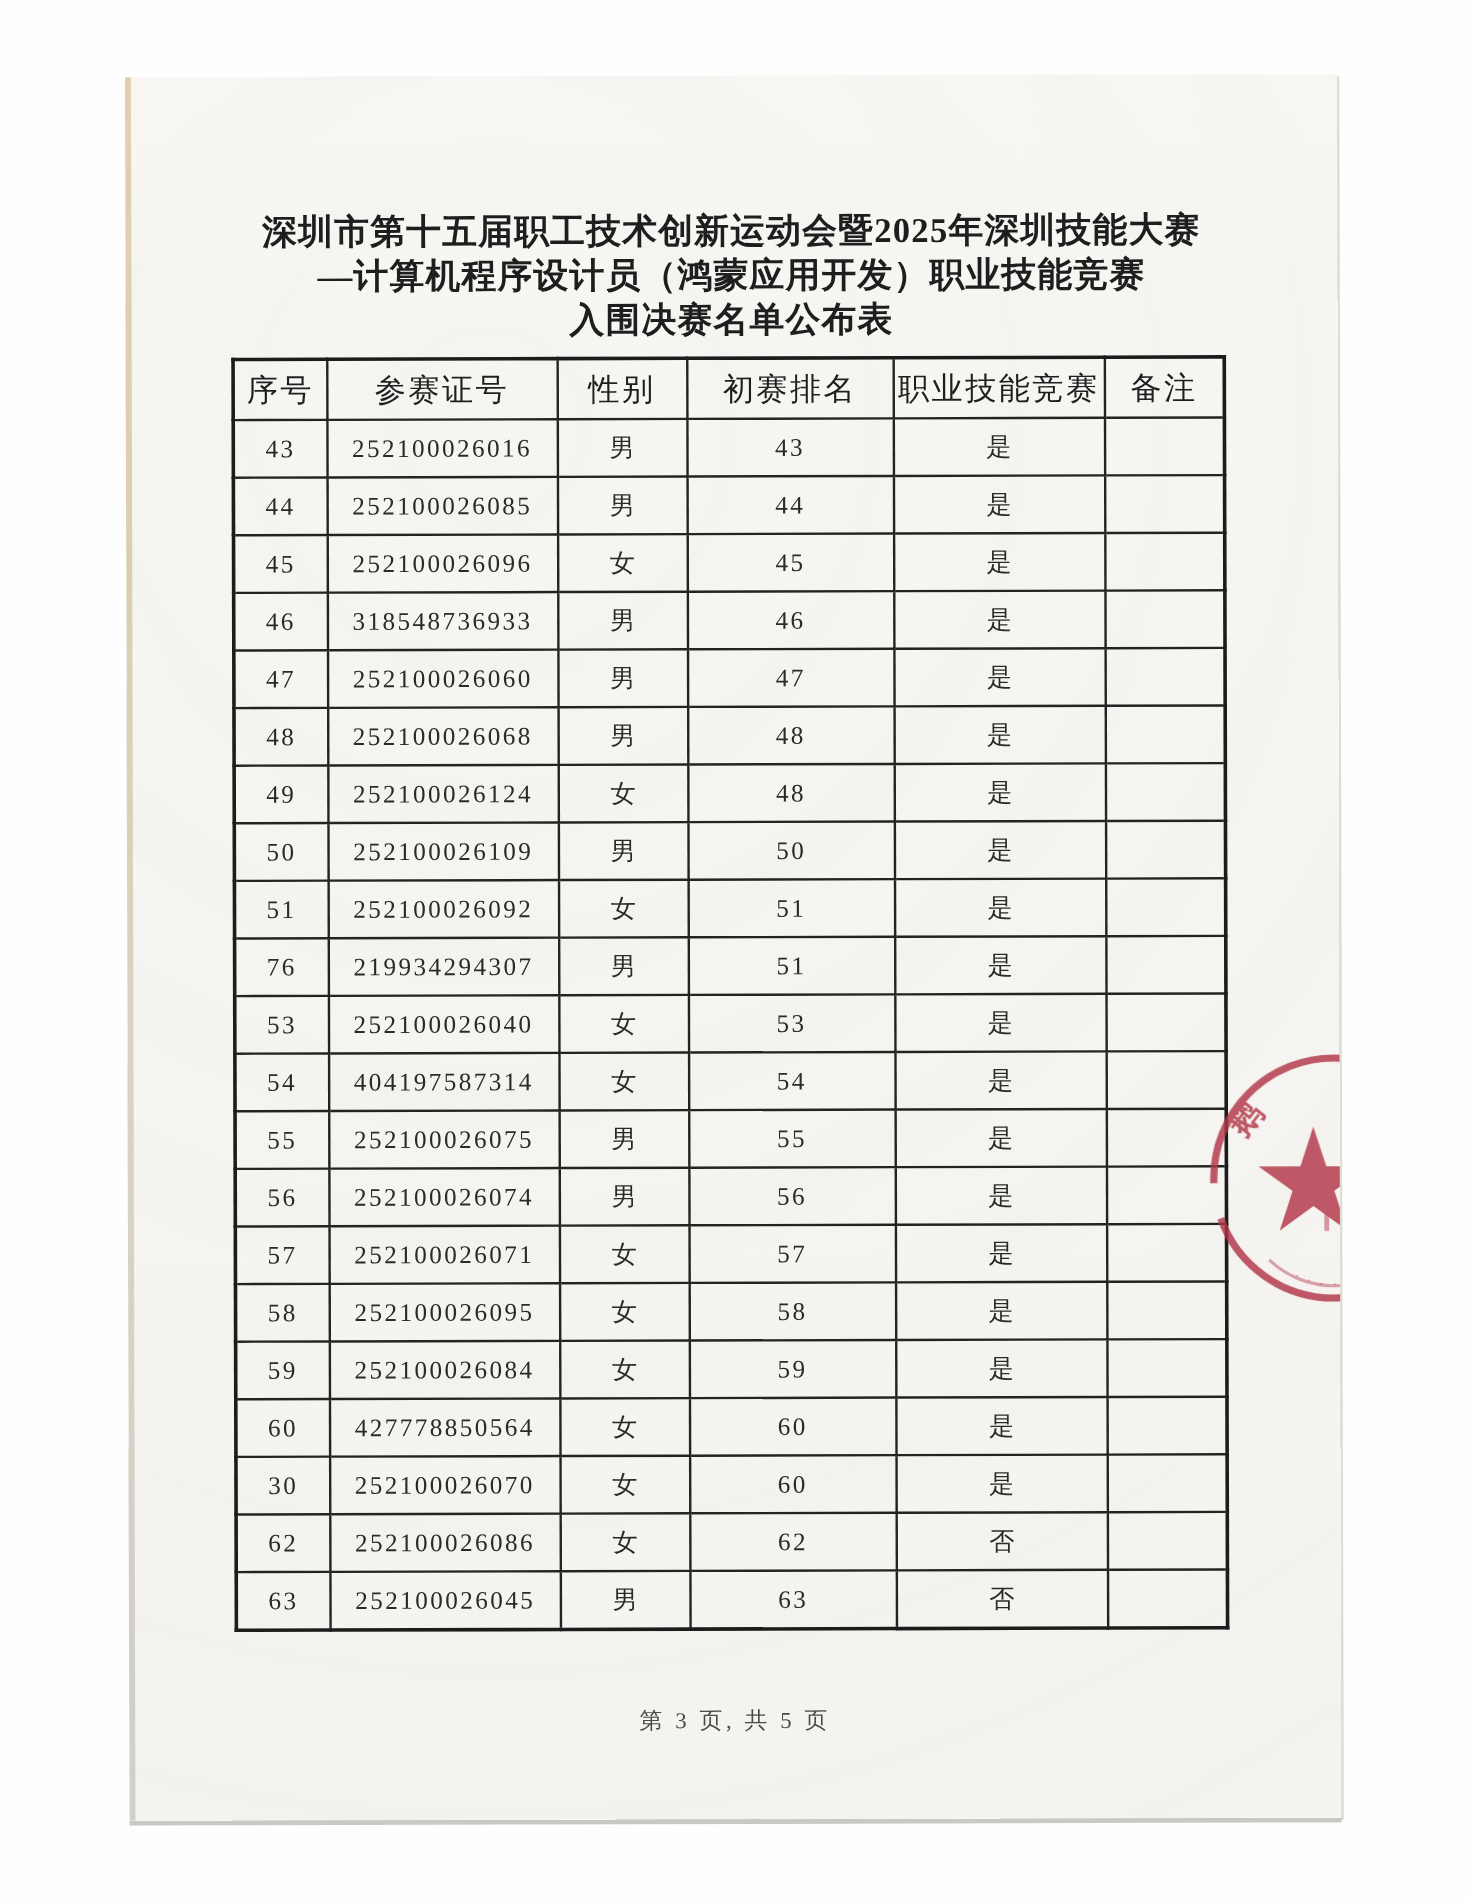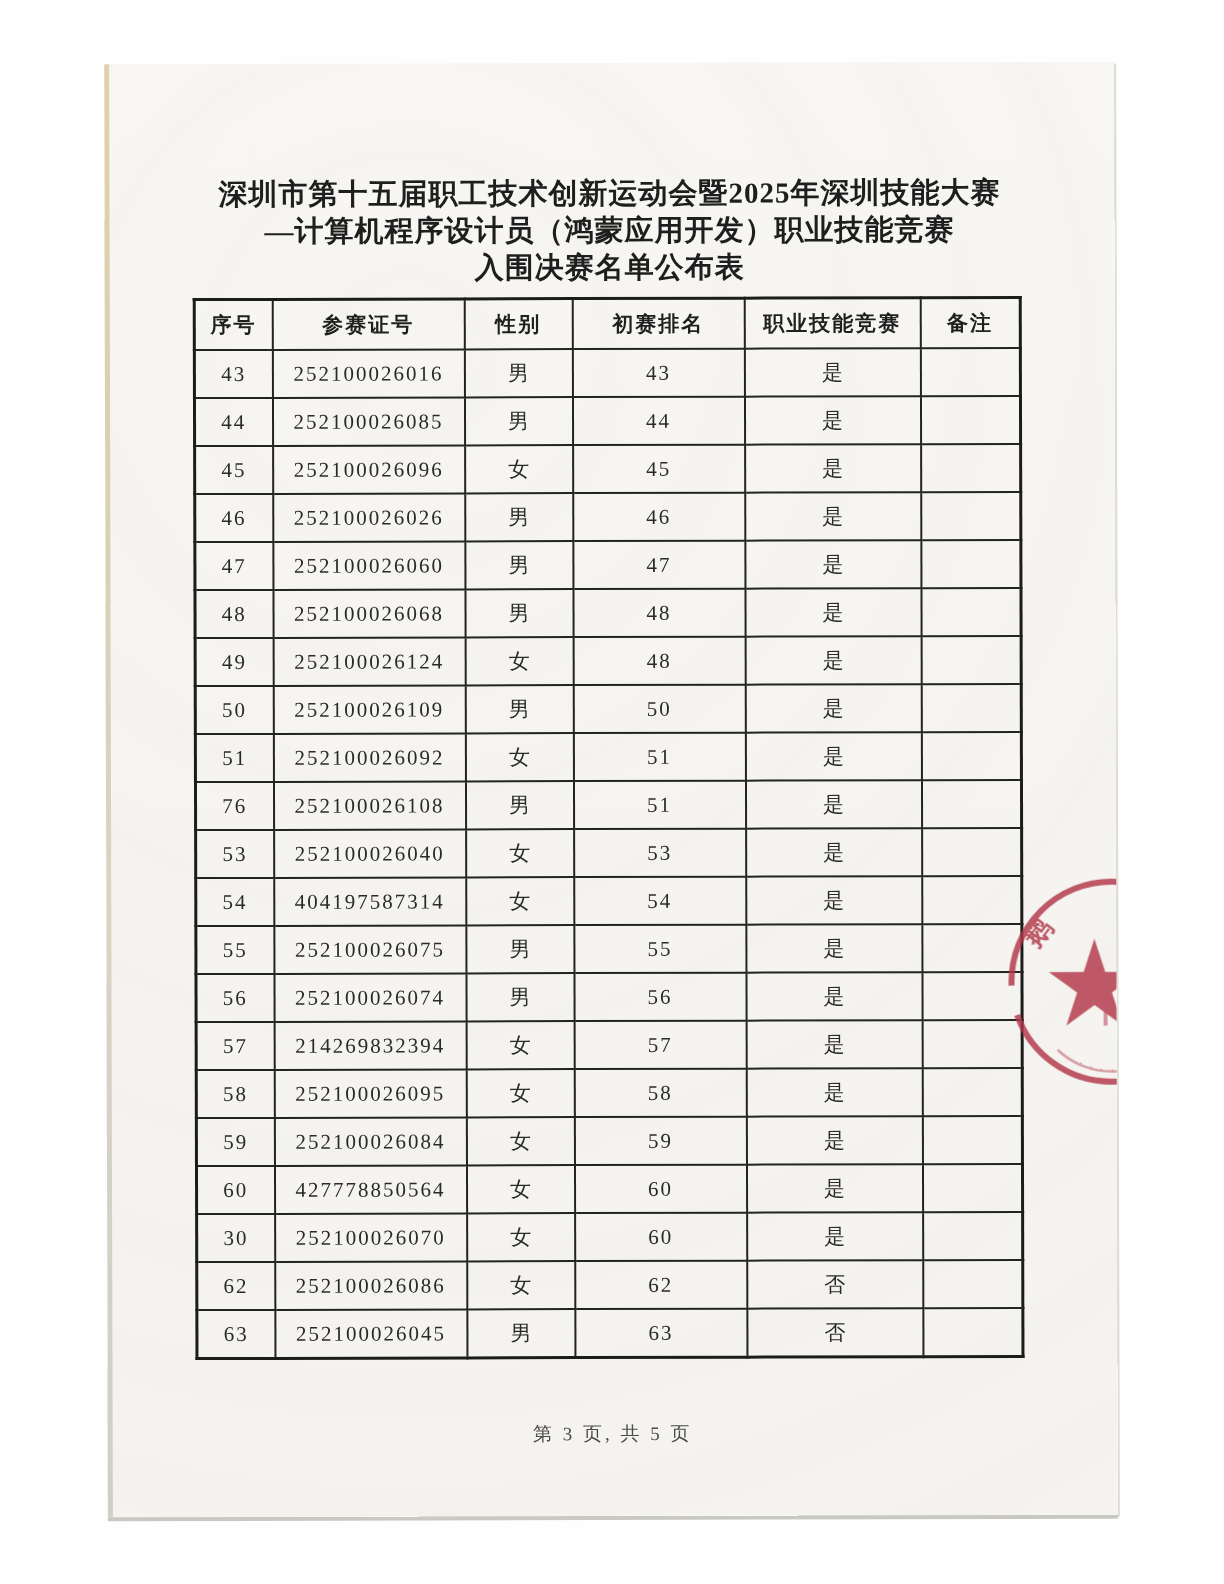--- a/index.html
+++ b/index.html
@@ -60,22 +60,22 @@
   table.finalists th, table.finalists td {
     border: 2px solid #232323;
     text-align: center;
     vertical-align: middle;
     padding: 0;
     overflow: hidden;
     white-space: nowrap;
   }
   table.finalists th {
     height: 48px;
-    font-size: 21px;
-    font-weight: bold;
+    font-size: 26px;
+    font-weight: normal;
     letter-spacing: 2px;
     color: #1f1f1f;
   }
   table.finalists td {
     height: 46px;
     font-size: 21px;
     color: #2a2a2a;
   }
   table.finalists td.num {
     letter-spacing: 2px;
@@ -153,21 +153,21 @@
           <tr>
             <td class="num">45</td>
             <td class="num">252100026096</td>
             <td>女</td>
             <td class="num">45</td>
             <td>是</td>
             <td></td>
           </tr>
           <tr>
             <td class="num">46</td>
-            <td class="num">252100026026</td>
+            <td class="num">318548736933</td>
             <td>男</td>
             <td class="num">46</td>
             <td>是</td>
             <td></td>
           </tr>
           <tr>
             <td class="num">47</td>
             <td class="num">252100026060</td>
             <td>男</td>
             <td class="num">47</td>
@@ -201,21 +201,21 @@
           <tr>
             <td class="num">51</td>
             <td class="num">252100026092</td>
             <td>女</td>
             <td class="num">51</td>
             <td>是</td>
             <td></td>
           </tr>
           <tr>
             <td class="num">76</td>
-            <td class="num">252100026108</td>
+            <td class="num">219934294307</td>
             <td>男</td>
             <td class="num">51</td>
             <td>是</td>
             <td></td>
           </tr>
           <tr>
             <td class="num">53</td>
             <td class="num">252100026040</td>
             <td>女</td>
             <td class="num">53</td>
@@ -241,21 +241,21 @@
           <tr>
             <td class="num">56</td>
             <td class="num">252100026074</td>
             <td>男</td>
             <td class="num">56</td>
             <td>是</td>
             <td></td>
           </tr>
           <tr>
             <td class="num">57</td>
-            <td class="num">214269832394</td>
+            <td class="num">252100026071</td>
             <td>女</td>
             <td class="num">57</td>
             <td>是</td>
             <td></td>
           </tr>
           <tr>
             <td class="num">58</td>
             <td class="num">252100026095</td>
             <td>女</td>
             <td class="num">58</td>

